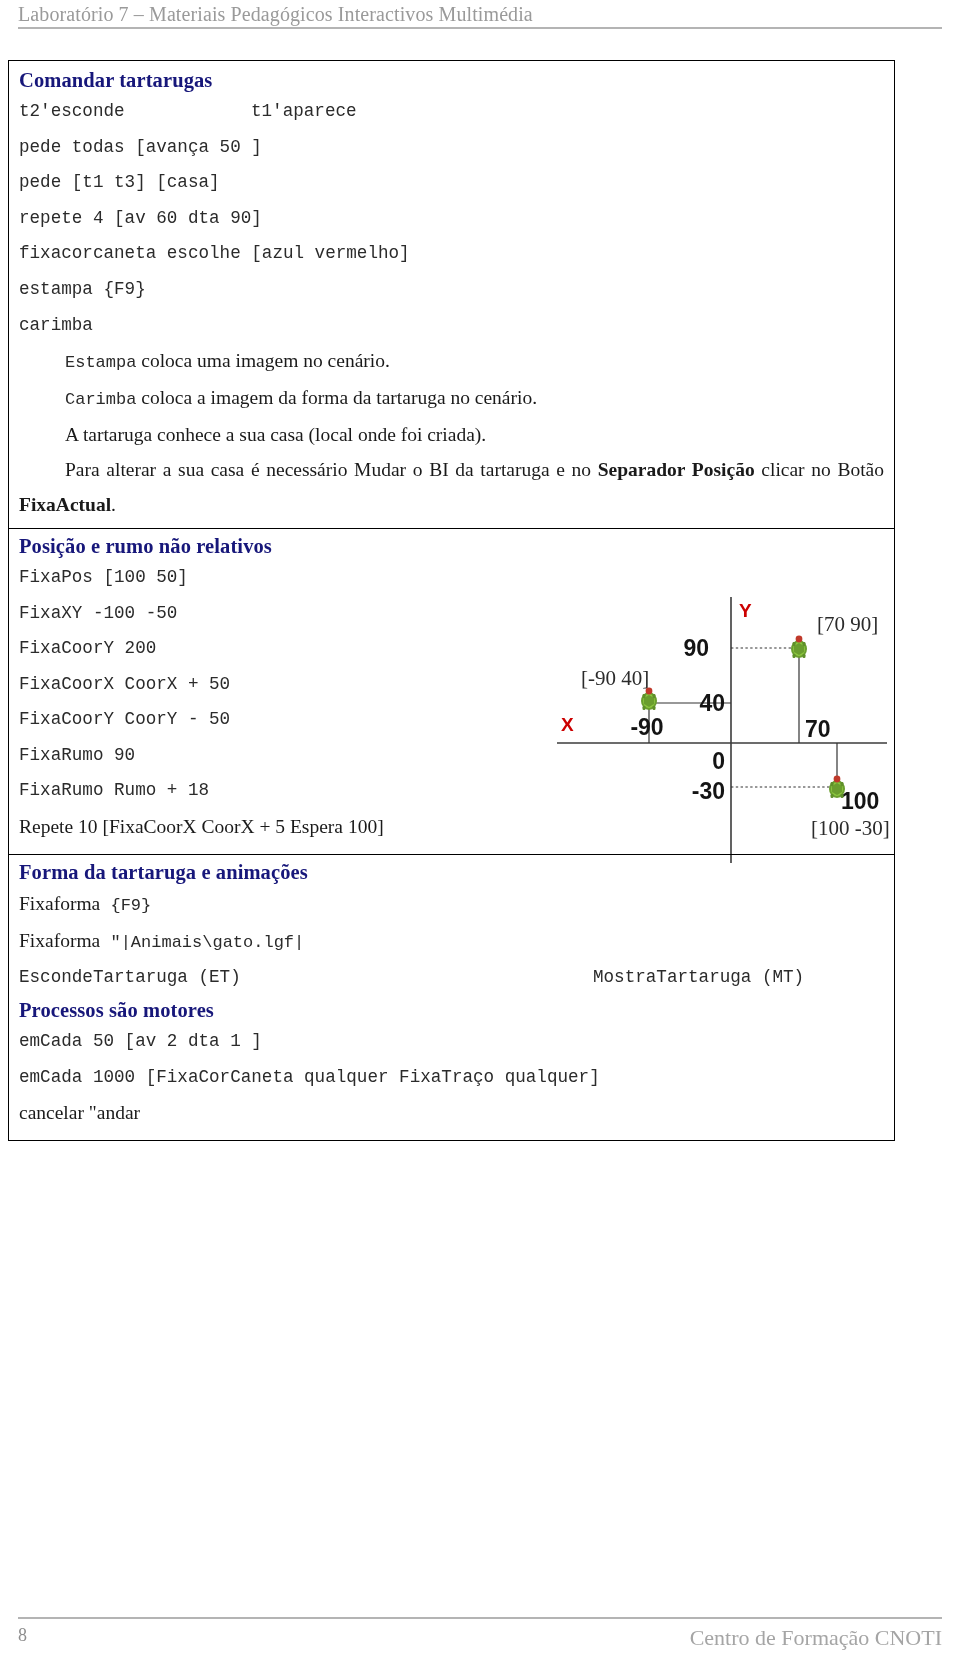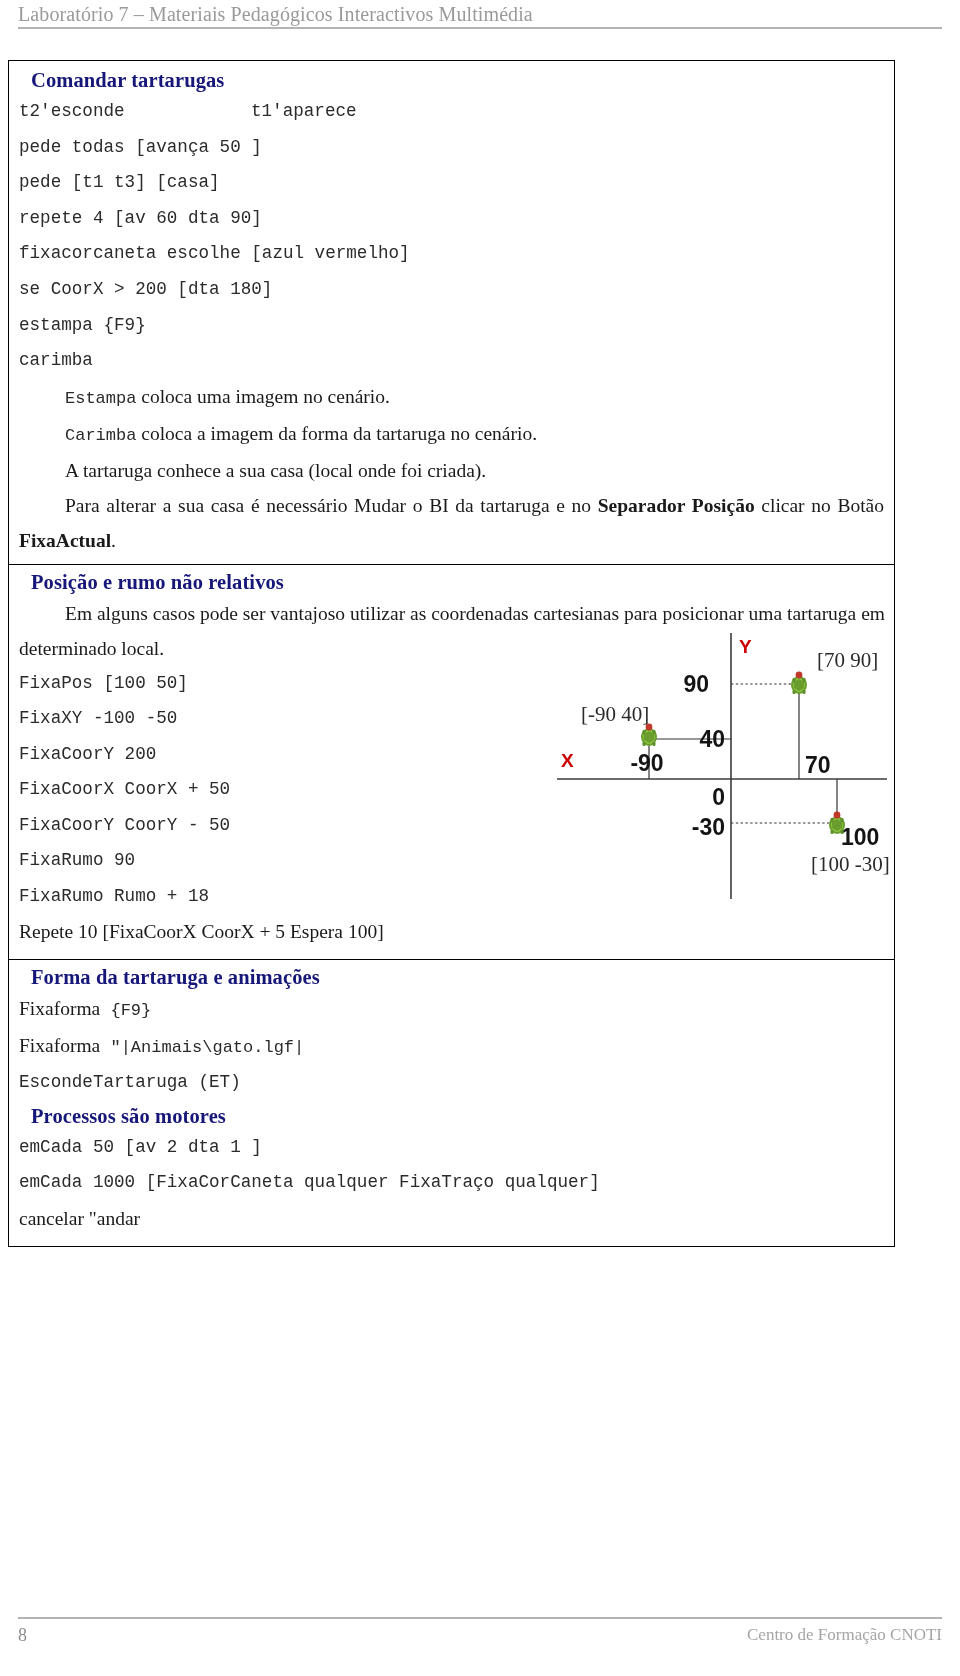--- a/index.html
+++ b/index.html
@@ -59,21 +59,21 @@
   }
   .block + .block {
     border-top: 1.3px solid #000000;
   }
   .inner {
     padding: 6px 10px 10px 10px;
   }
 
   
   h2.sec {
-    margin: 0 0 2px 12px;
+    margin: 0 0 2px 0;
     font-family: "Liberation Serif", serif;
     font-size: 20.5px;
     font-weight: bold;
     color: #17177a;
     letter-spacing: 0.1px;
   }
   .code {
     font-family: "Liberation Mono", monospace;
     font-size: 17.6px;
     color: #2b2b2b;
@@ -147,21 +147,21 @@
     top: 1625px;
     font-family: "Liberation Serif", serif;
     font-size: 18px;
     color: #8d8d8d;
   }
   .footer-right {
     position: absolute;
     right: 18px;
     top: 1625px;
     font-family: "Liberation Serif", serif;
-    font-size: 17px;
+    font-size: 22px;
     color: #a5a5a5;
     white-space: nowrap;
   }
 </style>
 </head>
 <body>
 
 <div class="doc-header">
   <div class="hdr-text">Laboratório 7 – Materiais Pedagógicos Interactivos Multimédia</div>
 </div>
@@ -175,40 +175,38 @@
 
       <div class="code-2col">
         <span class="code c1">t2'esconde</span>
         <span class="code c2">t1'aparece</span>
       </div>
 
       <div class="code">pede todas [avança 50 ]</div>
       <div class="code">pede [t1 t3] [casa]</div>
       <div class="code">repete 4 [av 60 dta 90]</div>
       <div class="code">fixacorcaneta escolhe [azul vermelho]</div>
-      <div class="code">se CoorX &gt; 200 [dta 180]</div>
       <div class="code">estampa {F9}</div>
       <div class="code">carimba</div>
 
       <p class="para nojust"><span class="mono-inline">Estampa</span><span> coloca uma imagem no cenário.</span></p>
 
       <p class="para nojust"><span class="mono-inline">Carimba</span><span> coloca a imagem da forma da tartaruga no cenário.</span></p>
 
       <p class="para nojust">A tartaruga conhece a sua casa (local onde foi criada).</p>
 
       <p class="para"><span>Para alterar a sua casa é necessário Mudar o BI da tartaruga e no </span><b>Separador Posição</b><span> clicar no Botão </span><b>FixaActual</b><span>.</span></p>
     </div>
   </div>
 
   <div class="block" id="sec-posicao">
     <div class="inner sec3-wrap">
       <h2 class="sec">Posição e rumo não relativos</h2>
 
       <div class="sec3-left">
-        <p class="para" style="width:866px;">Em alguns casos pode ser vantajoso utilizar as coordenadas cartesianas para posicionar uma tartaruga em determinado local.</p>
 
         <div class="code">FixaPos [100 50]</div>
         <div class="code">FixaXY -100 -50</div>
         <div class="code">FixaCoorY 200</div>
         <div class="code">FixaCoorX CoorX + 50</div>
         <div class="code">FixaCoorY CoorY - 50</div>
         <div class="code">FixaRumo 90</div>
         <div class="code">FixaRumo Rumo + 18</div>
         <div class="serif-line">Repete 10 [FixaCoorX CoorX + 5 Espera 100]</div>
       </div>
@@ -269,20 +267,21 @@
   <div class="block" id="sec-forma">
     <div class="inner">
       <h2 class="sec">Forma da tartaruga e animações</h2>
 
       <div class="serif-line"><span>Fixaforma</span><span class="mono-inline"> {F9}</span></div>
 
       <div class="serif-line"><span>Fixaforma</span><span class="mono-inline"> "|Animais\gato.lgf|</span></div>
 
       <div class="code-2col-wide">
         <span class="code c1">EscondeTartaruga (ET)</span>
+        <span class="code c2">MostraTartaruga (MT)</span>
       </div>
 
       <h2 class="sec" style="margin-top:4px;">Processos são motores</h2>
 
       <div class="code">emCada 50 [av 2 dta 1 ]</div>
       <div class="code">emCada 1000 [FixaCorCaneta qualquer FixaTraço qualquer]</div>
       <div class="serif-line">cancelar "andar</div>
     </div>
   </div>
 

